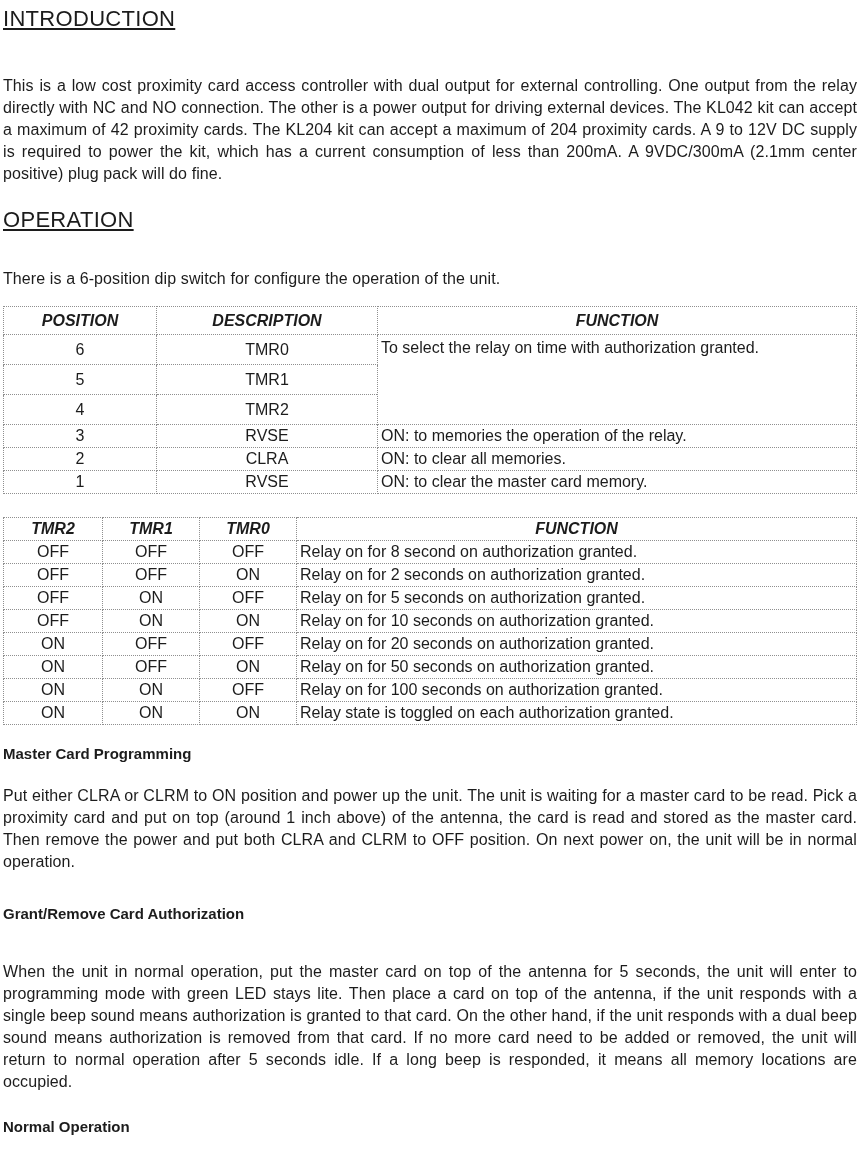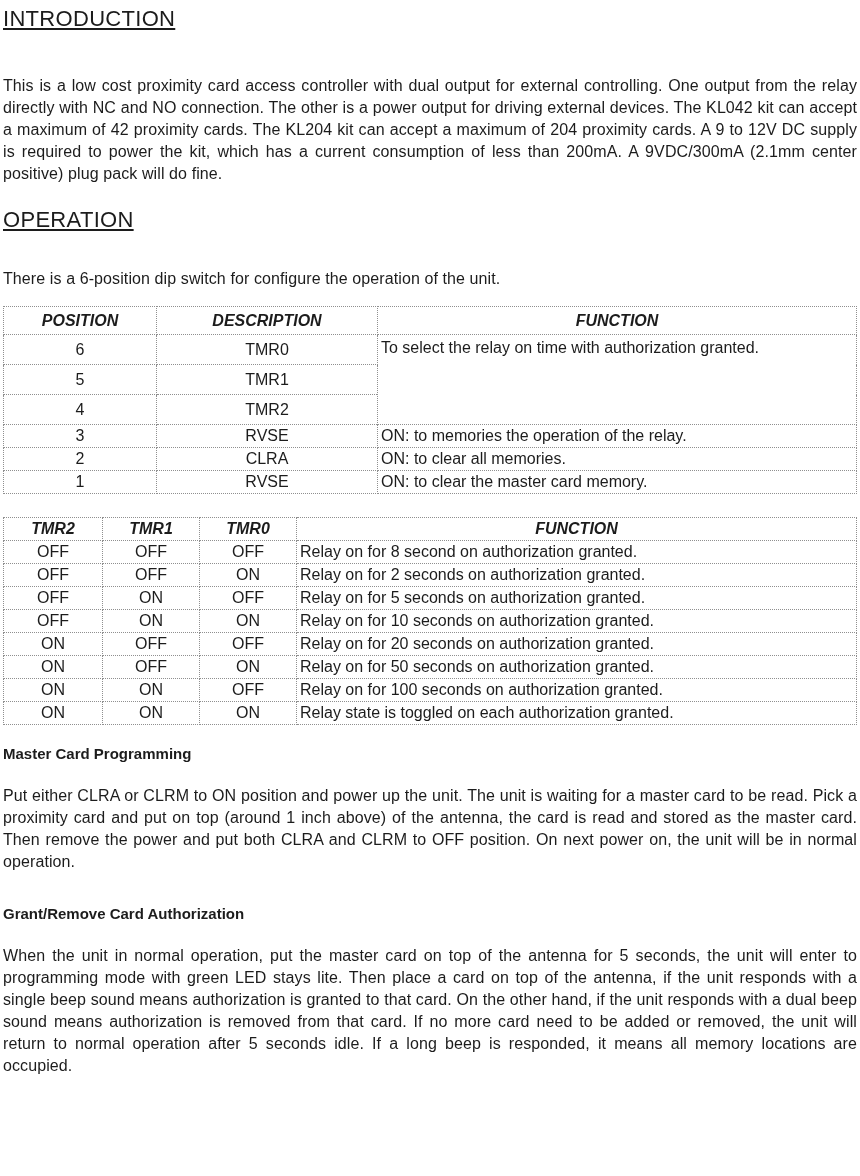--- a/index.html
+++ b/index.html
@@ -34,21 +34,21 @@
   
   #intro-heading    { margin-top: 2px; }
   #intro-body       { margin-top: 45px; }
   #operation-heading{ margin-top: 24px; }
   #operation-body   { margin-top: 37px; }
   #dip-table        { margin-top: 16px; }
   #timer-table      { margin-top: 23px; }
   #master-heading   { margin-top: 18px; }
   #master-body      { margin-top: 20px; }
   #grant-heading    { margin-top: 30px; }
-  #grant-body       { margin-top: 20px; }
+  #grant-body       { margin-top: 36px; }
   #normal-heading   { margin-top: 23px; }
   #normal-body      { margin-top: 20px; }
 
   table {
     width: 100%;
     border-collapse: collapse;
     table-layout: fixed;
     font-size: 16px;
   }
   th, td {
@@ -209,15 +209,16 @@
   </table>
 
   <div id="master-heading" class="sub-heading">Master Card Programming</div>
 
   <p id="master-body" class="body-text">Put either CLRA or CLRM to ON position and power up the unit. The unit is waiting for a master card to be read. Pick a proximity card and put on top (around 1 inch above) of the antenna, the card is read and stored as the master card. Then remove the power and put both CLRA and CLRM to OFF position. On next power on, the unit will be in normal operation.</p>
 
   <div id="grant-heading" class="sub-heading">Grant/Remove Card Authorization</div>
 
   <p id="grant-body" class="body-text">When the unit in normal operation, put the master card on top of the antenna for 5 seconds, the unit will enter to programming mode with green LED stays lite. Then place a card on top of the antenna, if the unit responds with a single beep sound means authorization is granted to that card. On the other hand, if the unit responds with a dual beep sound means authorization is removed from that card. If no more card need to be added or removed, the unit will return to normal operation after 5 seconds idle. If a long beep is responded, it means all memory locations are occupied.</p>
 
+  <div id="normal-heading" class="sub-heading">Normal Operation</div>
 
 
 </div>
 
 </body></html>

